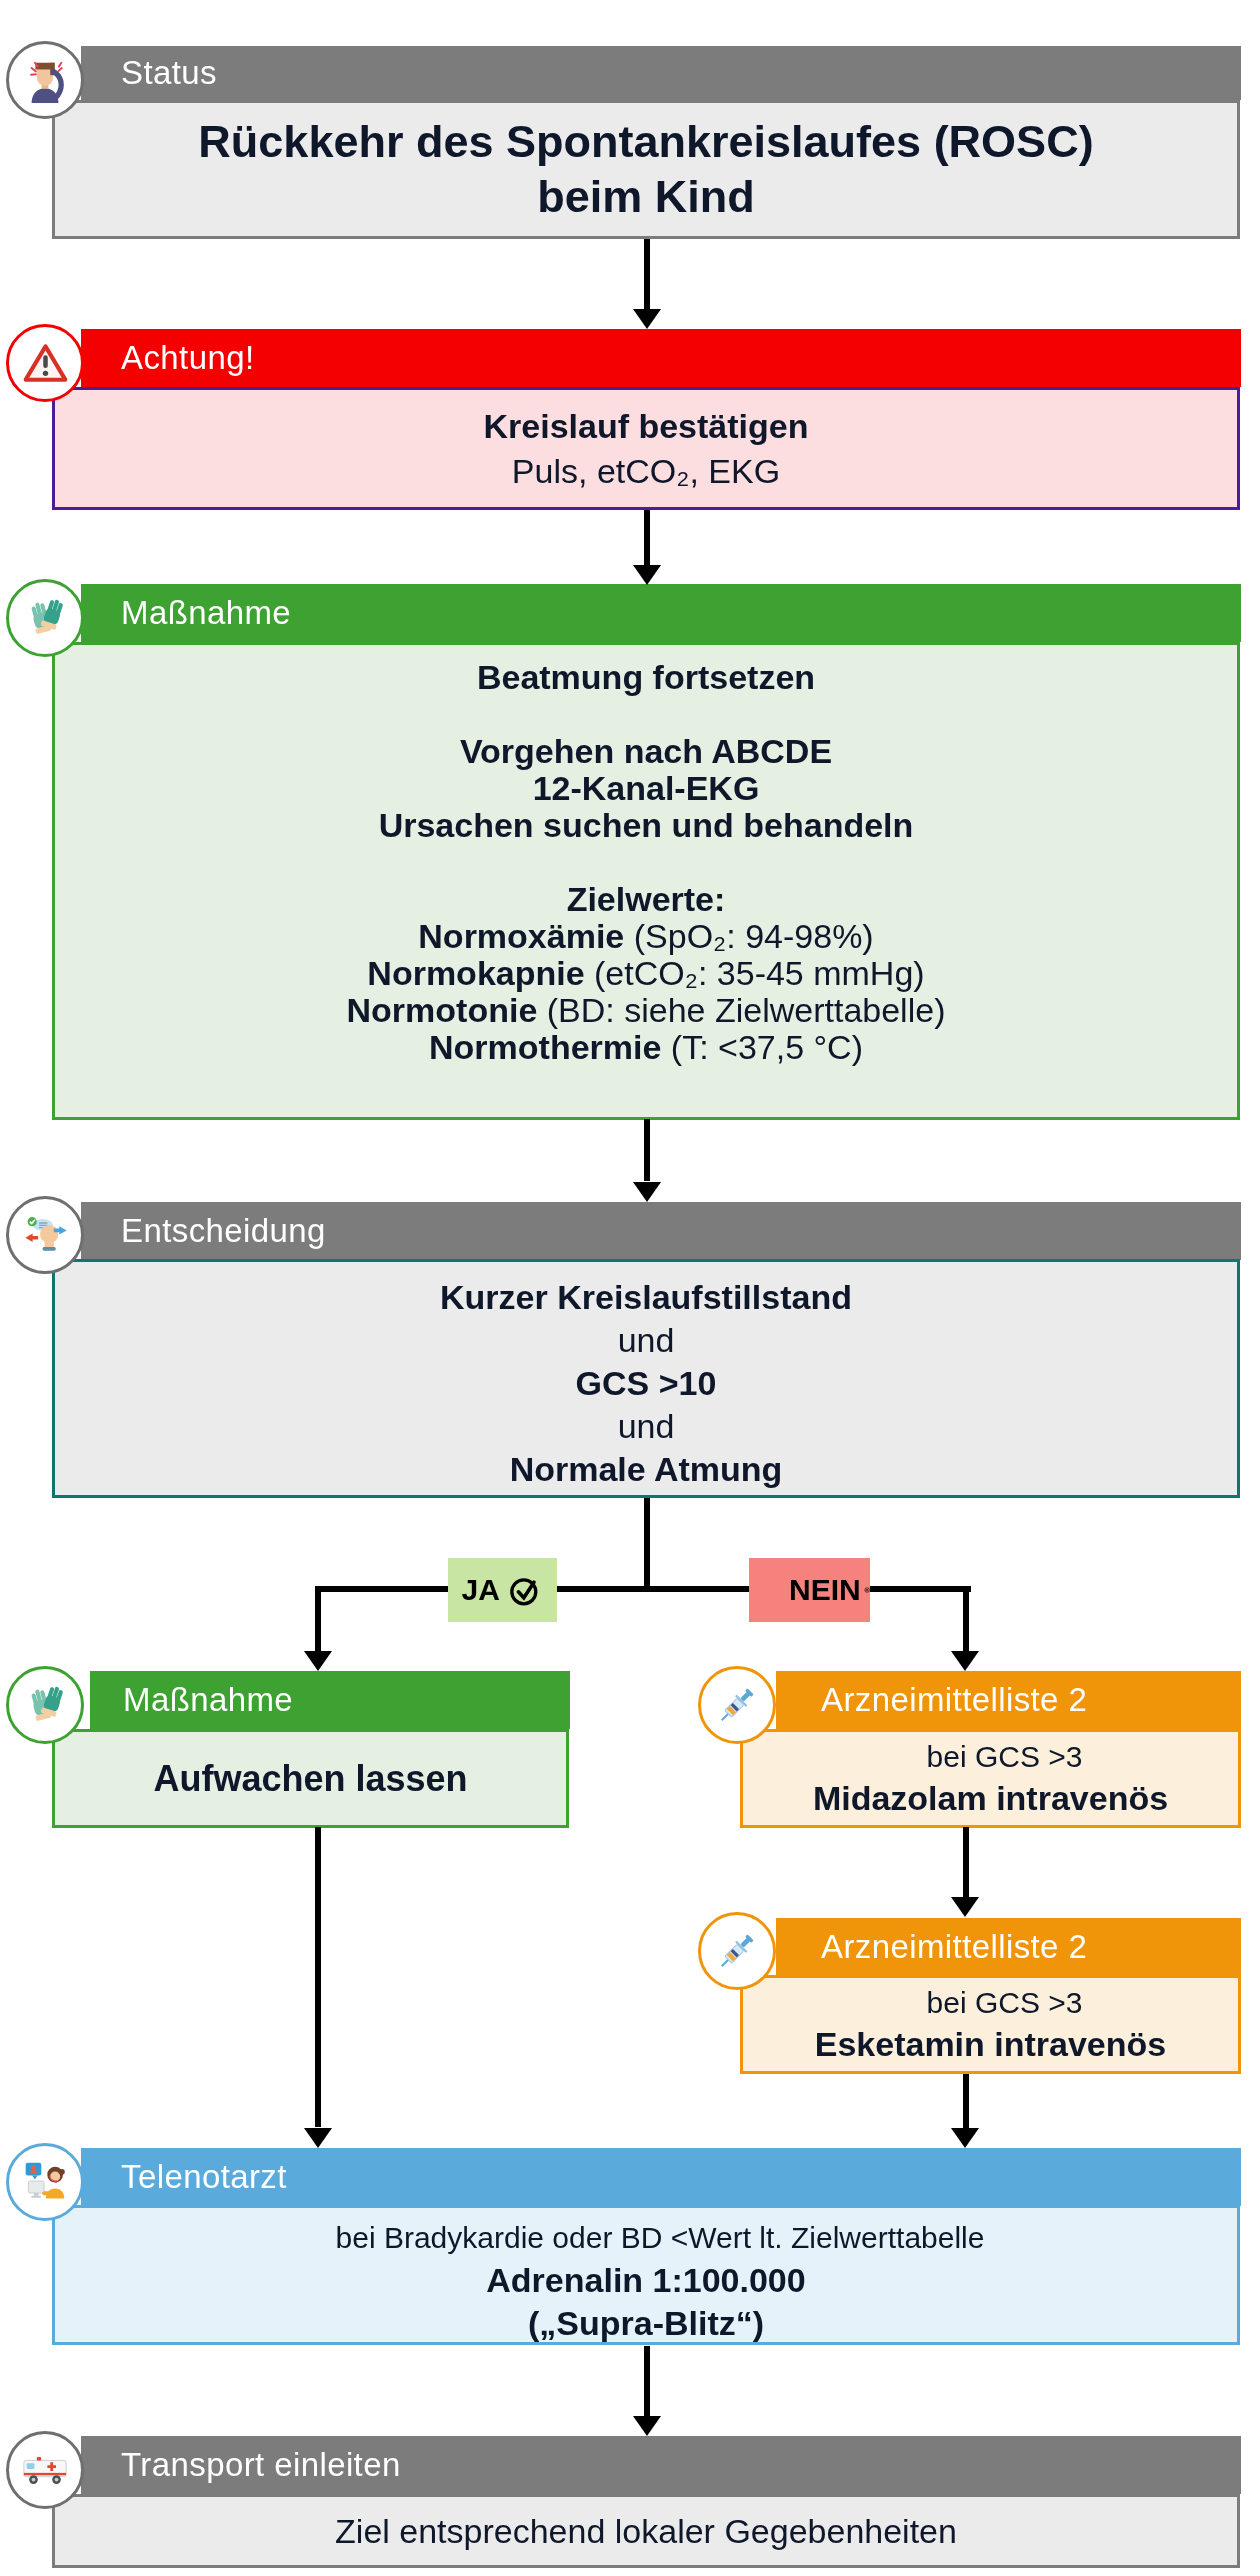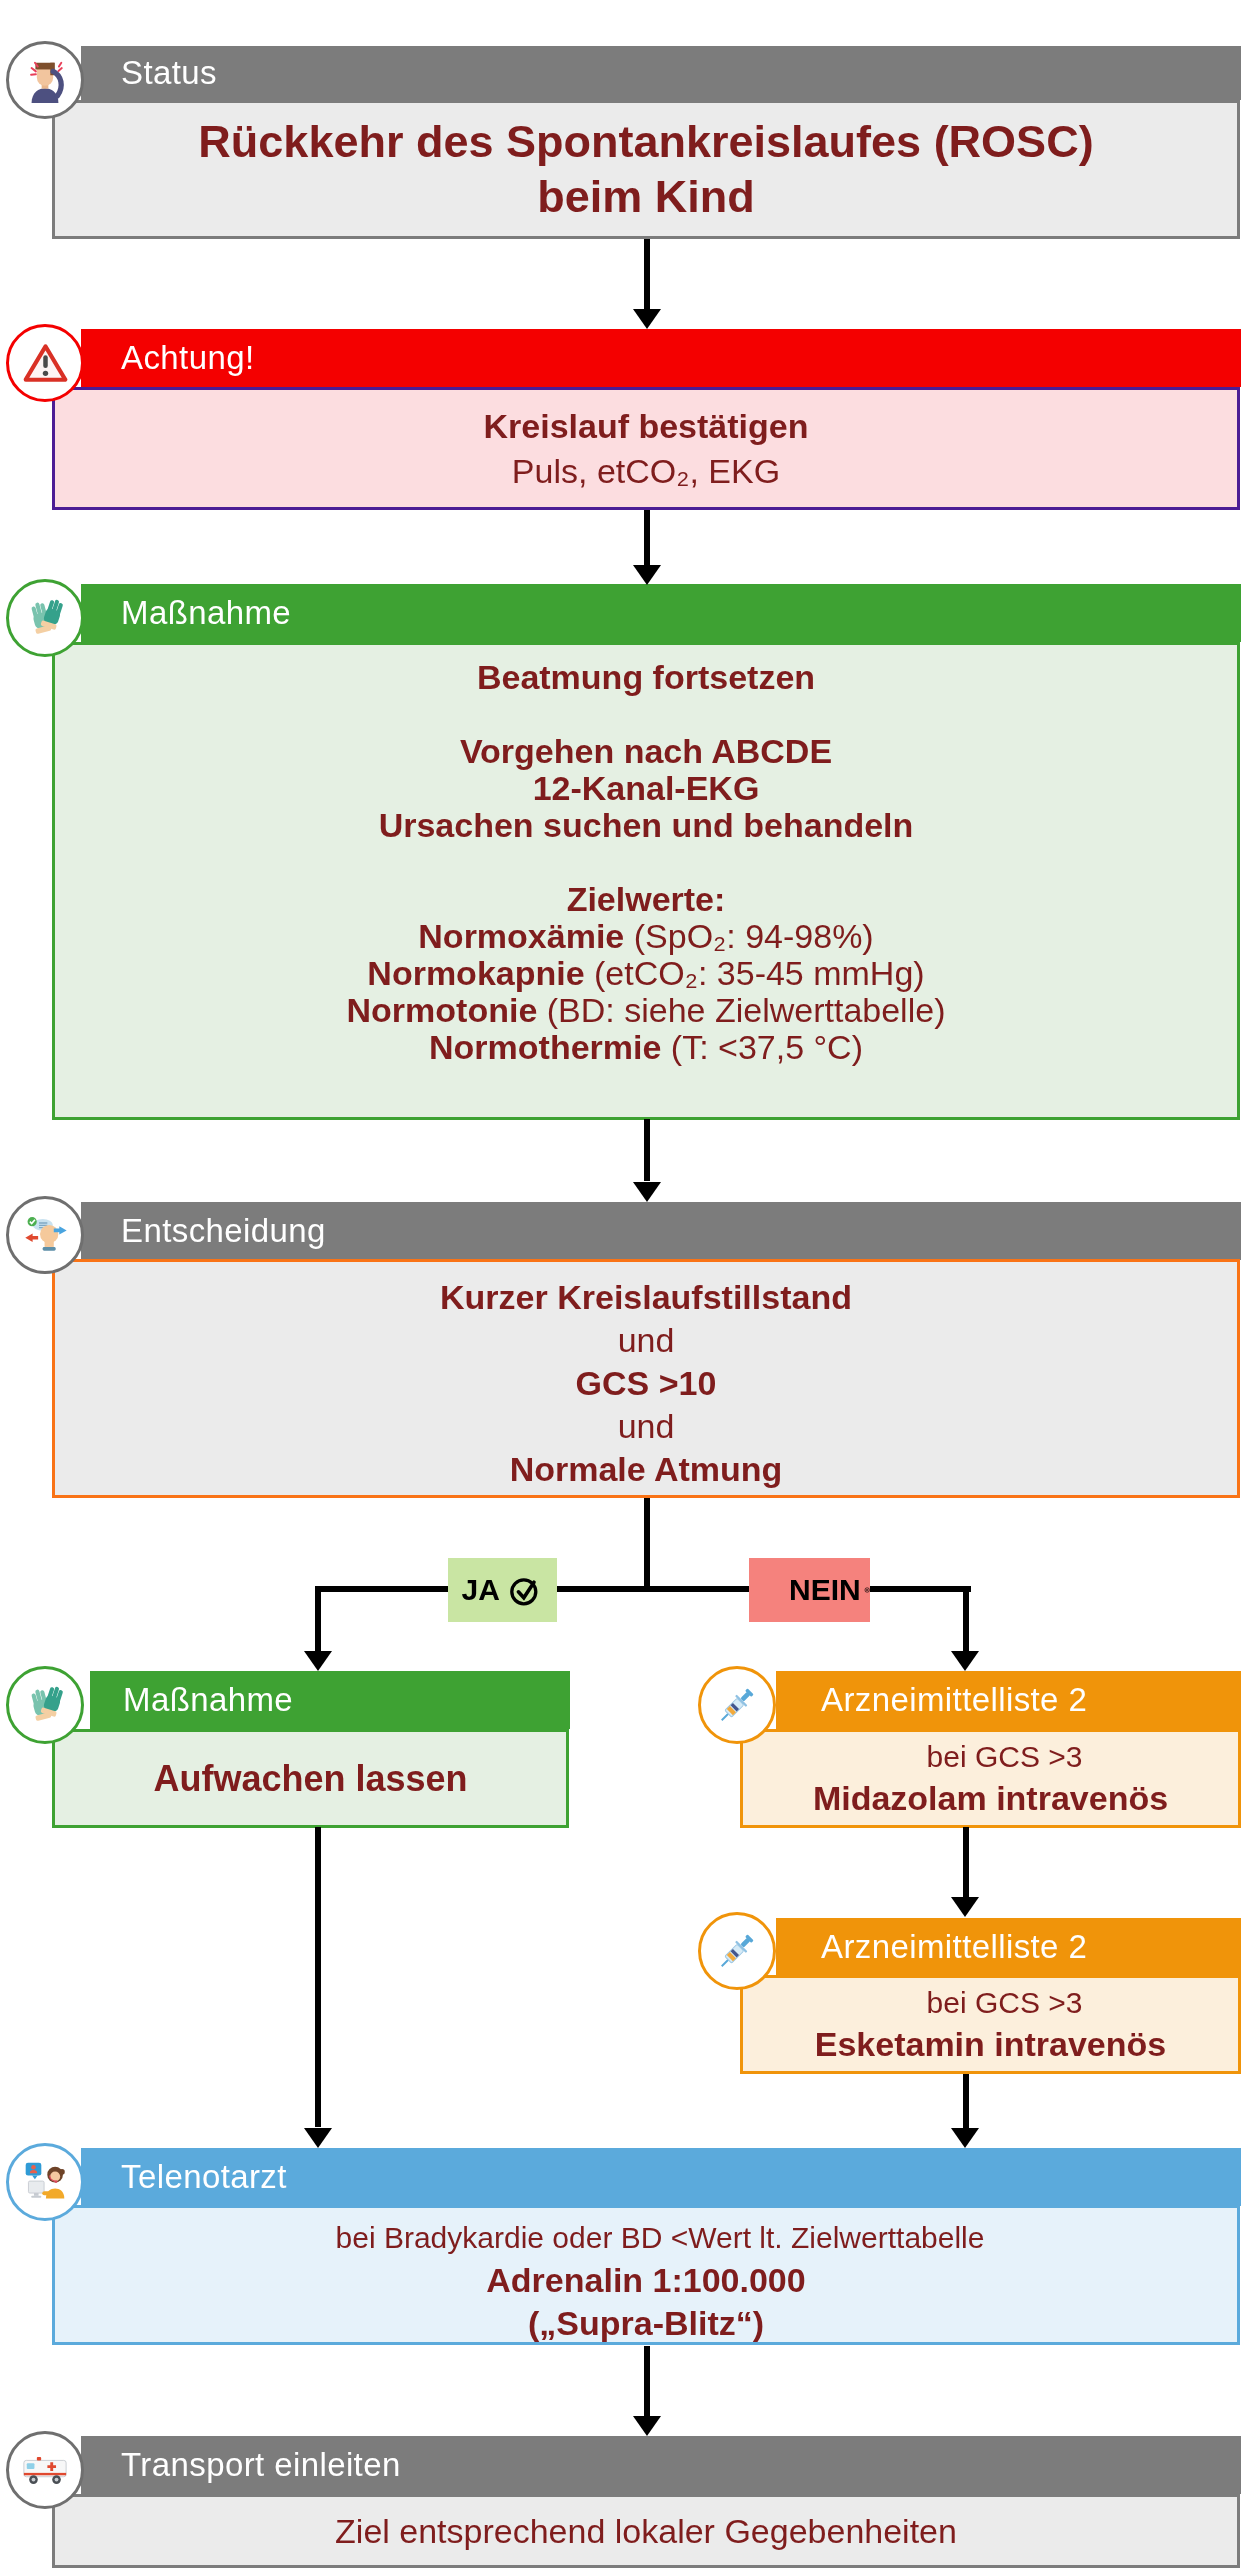--- a/index.html
+++ b/index.html
@@ -2,21 +2,21 @@
 <html style="font-size:12px"><head>
 <meta charset="utf-8">
 <style>
   * { box-sizing: border-box; }
   html,body { margin:0; padding:0; }
   body { font-family:"Liberation Sans","DejaVu Sans",sans-serif; background:#fff; }
   #canvas { position:relative; width:1261px; height:2576px; background:#ffffff; overflow:hidden; }
 
   .hdr { position:absolute; color:#fff; font-size:33px; display:flex; align-items:center;
          padding-left:40px; letter-spacing:0.4px; }
-  .bdy { position:absolute; text-align:center; color:#7f1d1d; }
+  .bdy { position:absolute; text-align:center; color:#0f172a; }
   .circ { position:absolute; width:78px; height:78px; border-radius:50%; background:#fff;
           display:flex; align-items:center; justify-content:center; z-index:6; }
   .vline { position:absolute; width:6px; background:#000; z-index:1; }
   .hline { position:absolute; height:6px; background:#000; z-index:1; }
   .ahead { position:absolute; width:0; height:0; border-left:14px solid transparent;
            border-right:14px solid transparent; border-top:20px solid #000; z-index:1; }
   .b { font-weight:bold; }
   .tag { position:absolute; display:flex; align-items:center; justify-content:center; gap:7.5px;
          font-weight:bold; font-size:30px; color:#000; z-index:3; }
 
@@ -36,21 +36,21 @@
   
   #mass-h { left:81px; top:584px; width:1160px; height:58px; background:#3EA233; }
   #mass-b { left:52px;  top:642px; width:1188px; height:478px; background:#E5F0E3;
             border:3px solid #3EA233; padding-top:13.5px; font-size:34px; }
   .mline  { line-height:37px; min-height:37px; }
   #mass-c { left:6px; top:579px; border:3.7px solid #3EA233; }
 
   
   #ent-h { left:81px; top:1202px; width:1160px; height:58px; background:#7C7C7C; }
   #ent-b { left:52px;  top:1259px; width:1188px; height:239px; background:#EBEBEB;
-           border:3px solid #f97316; padding-top:13.5px; font-size:34px; }
+           border:3px solid #0f766e; padding-top:13.5px; font-size:34px; }
   .eline { line-height:43px; min-height:43px; }
   #ent-c { left:6px; top:1196px; border:3.7px solid #6F6F6F; }
 
   
   #ja-tag   { left:448px;  top:1558px; width:109px; height:64px; background:#C9E5A3; }
   #nein-tag { left:749px; top:1558px; width:121px; height:64px; background:#F5827D; gap:3px;padding-left:40px; }
 
   
   #auf-h { left:90px; top:1671px; width:480px; height:58px; background:#3EA233; padding-left:33px; }
   #auf-b { left:52px;  top:1729px; width:517px; height:99px; background:#E5F0E3;

